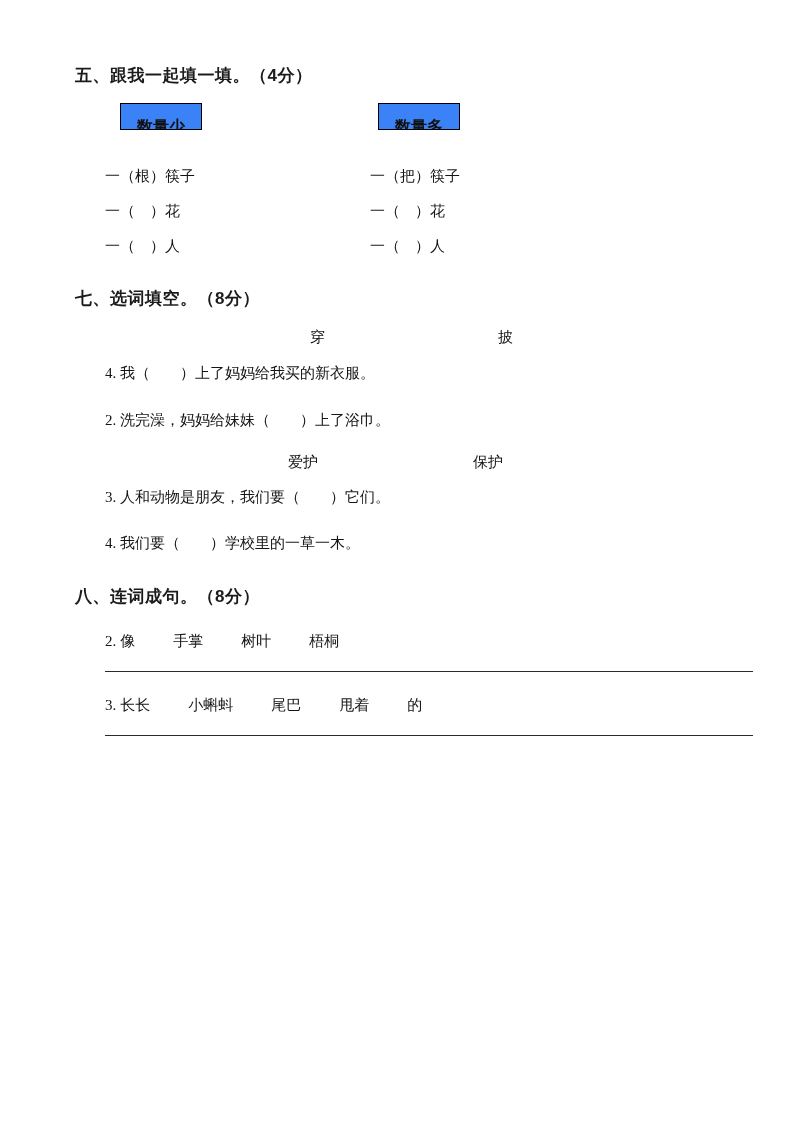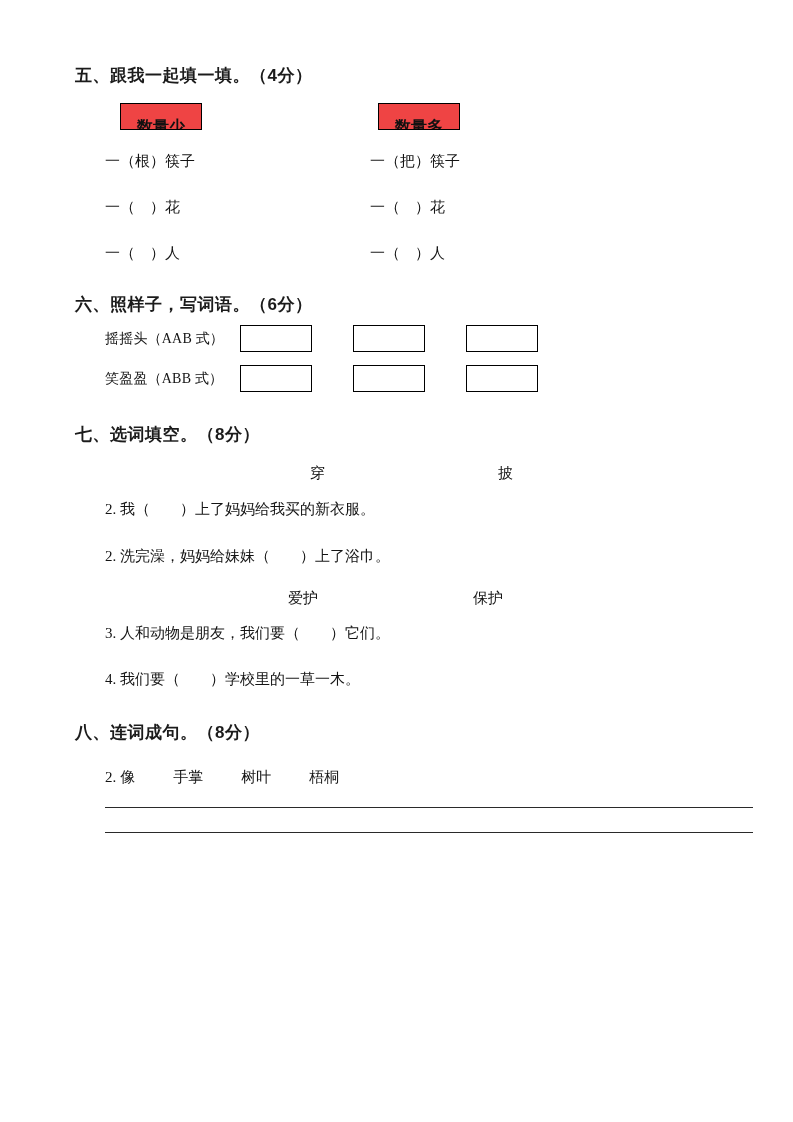--- a/index.html
+++ b/index.html
@@ -22,35 +22,35 @@
     color: #1b1b1b;
     letter-spacing: 0.5px;
   }
   
   .s5-boxes { display: flex; margin-left: 45px; margin-top: 16px; }
   .label-box {
     width: 82px; height: 27px;
     border: 1px solid #000;
     position: relative;
     overflow: hidden;
-    background: #ef4444;
+    background: #3b82f6;
   }
   .label-box.lb2 { margin-left: 176px; text-align: center; }
   .label-box .clipped {
     position: absolute;
     left: 50%; transform: translateX(-50%);
     bottom: -9px;
     font-family: "Liberation Sans", sans-serif;
     font-weight: 700;
     font-size: 16px;
     white-space: nowrap;
     color: #111;
   }
-  .s5-row { display: flex; margin-left: 30px; margin-top: 22px; font-size: 15px; }
-  .s5-row + .s5-row { margin-top: 27px; }
+  .s5-row { display: flex; margin-left: 30px; margin-top: 37px; font-size: 15px; }
+  .s5-row + .s5-row { margin-top: 16px; }
   .s5-left { width: 265px; }
   
   .sec6 .sec-heading { margin-top: 30px; }
   .s6-row { display: flex; align-items: center; margin-left: 30px; margin-top: 9px; }
   .s6-row + .s6-row { margin-top: 13px; }
   .s6-label { font-size: 14px; width: 135px; letter-spacing: 0.2px; }
   .s6-box { width: 72px; height: 27px; border: 1px solid #000; background: #fff; }
   .s6-box + .s6-box { margin-left: 41px; }
   
   .sec7 .sec-heading { margin-top: 31px; }
@@ -99,43 +99,28 @@
     <div class="s5-row">
       <span class="s5-left">一（　）花</span>
       <span class="s5-right">一（　）花</span>
     </div>
     <div class="s5-row">
       <span class="s5-left">一（　）人</span>
       <span class="s5-right">一（　）人</span>
     </div>
   </section>
 
-  <section class="sec6">
-    <h2 class="sec-heading">六、照样子，写词语。（6分）</h2>
-    <div class="s6-row">
-      <span class="s6-label">摇摇头（AAB 式）</span>
-      <div class="s6-box"></div>
-      <div class="s6-box"></div>
-      <div class="s6-box"></div>
-    </div>
-    <div class="s6-row">
-      <span class="s6-label">笑盈盈（ABB 式）</span>
-      <div class="s6-box"></div>
-      <div class="s6-box"></div>
-      <div class="s6-box"></div>
-    </div>
-  </section>
 
   <section class="sec7">
     <h2 class="sec-heading">七、选词填空。（8分）</h2>
     <div class="wp wp1">
       <span class="wpw1">穿</span>
       <span class="wpw2">披</span>
     </div>
-    <div class="s7-item s7-i0">2. 我（　　）上了妈妈给我买的新衣服。</div>
+    <div class="s7-item s7-i0">4. 我（　　）上了妈妈给我买的新衣服。</div>
     <div class="s7-item s7-i1">2. 洗完澡，妈妈给妹妹（　　）上了浴巾。</div>
     <div class="wp wp2">
       <span class="wpw1">爱护</span>
       <span class="wpw2">保护</span>
     </div>
     <div class="s7-item s7-i2">3. 人和动物是朋友，我们要（　　）它们。</div>
     <div class="s7-item s7-i3">4. 我们要（　　）学校里的一草一木。</div>
   </section>
 
   <section class="sec8">
@@ -143,19 +128,22 @@
 
 
     <div class="s8-item">
       <div class="s8-text">
         <span class="num">2.</span><span class="w">像</span><span class="w">手掌</span><span class="w">树叶</span><span class="w">梧桐</span>
       </div>
       <div class="answer-line"></div>
     </div>
 
     <div class="s8-item">
+      <div class="s8-text">
+        <span class="num">3.</span><span class="w">长长</span><span class="w">小蝌蚪</span><span class="w">尾巴</span><span class="w">甩着</span><span class="w">的</span>
+      </div>
       <div class="answer-line"></div>
     </div>
 
   </section>
 
 
 </div>
 
 </body></html>

